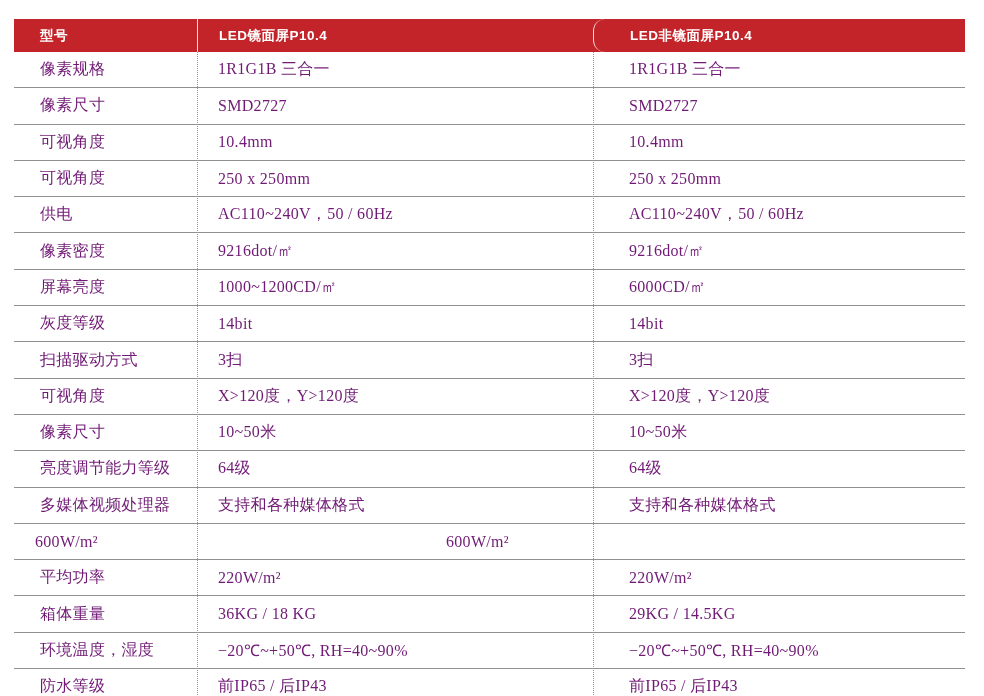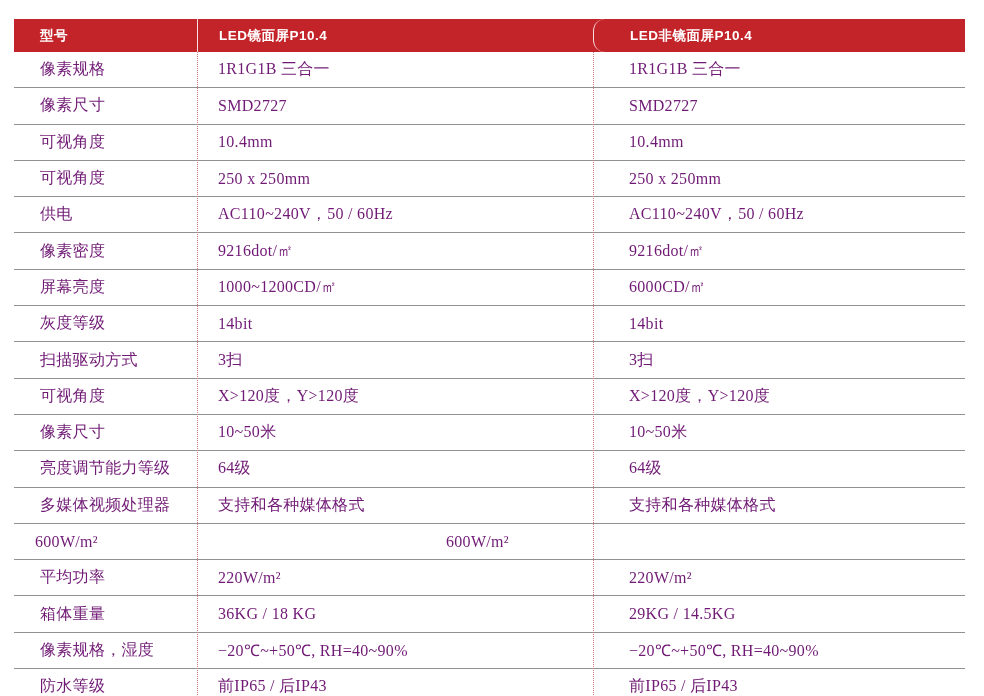--- a/index.html
+++ b/index.html
@@ -140,21 +140,21 @@
         <div class="td c3">220W/m²</div>
       </div>
 
       <div class="tr">
         <div class="td c1">箱体重量</div>
         <div class="td c2">36KG / 18 KG</div>
         <div class="td c3">29KG / 14.5KG</div>
       </div>
 
       <div class="tr">
-        <div class="td c1">像素规格，湿度</div>
+        <div class="td c1">环境温度，湿度</div>
         <div class="td c2">−20℃~+50℃, RH=40~90%</div>
         <div class="td c3">−20℃~+50℃, RH=40~90%</div>
       </div>
 
       <div class="tr">
         <div class="td c1">防水等级</div>
         <div class="td c2">前IP65 / 后IP43</div>
         <div class="td c3">前IP65 / 后IP43</div>
       </div>
 

